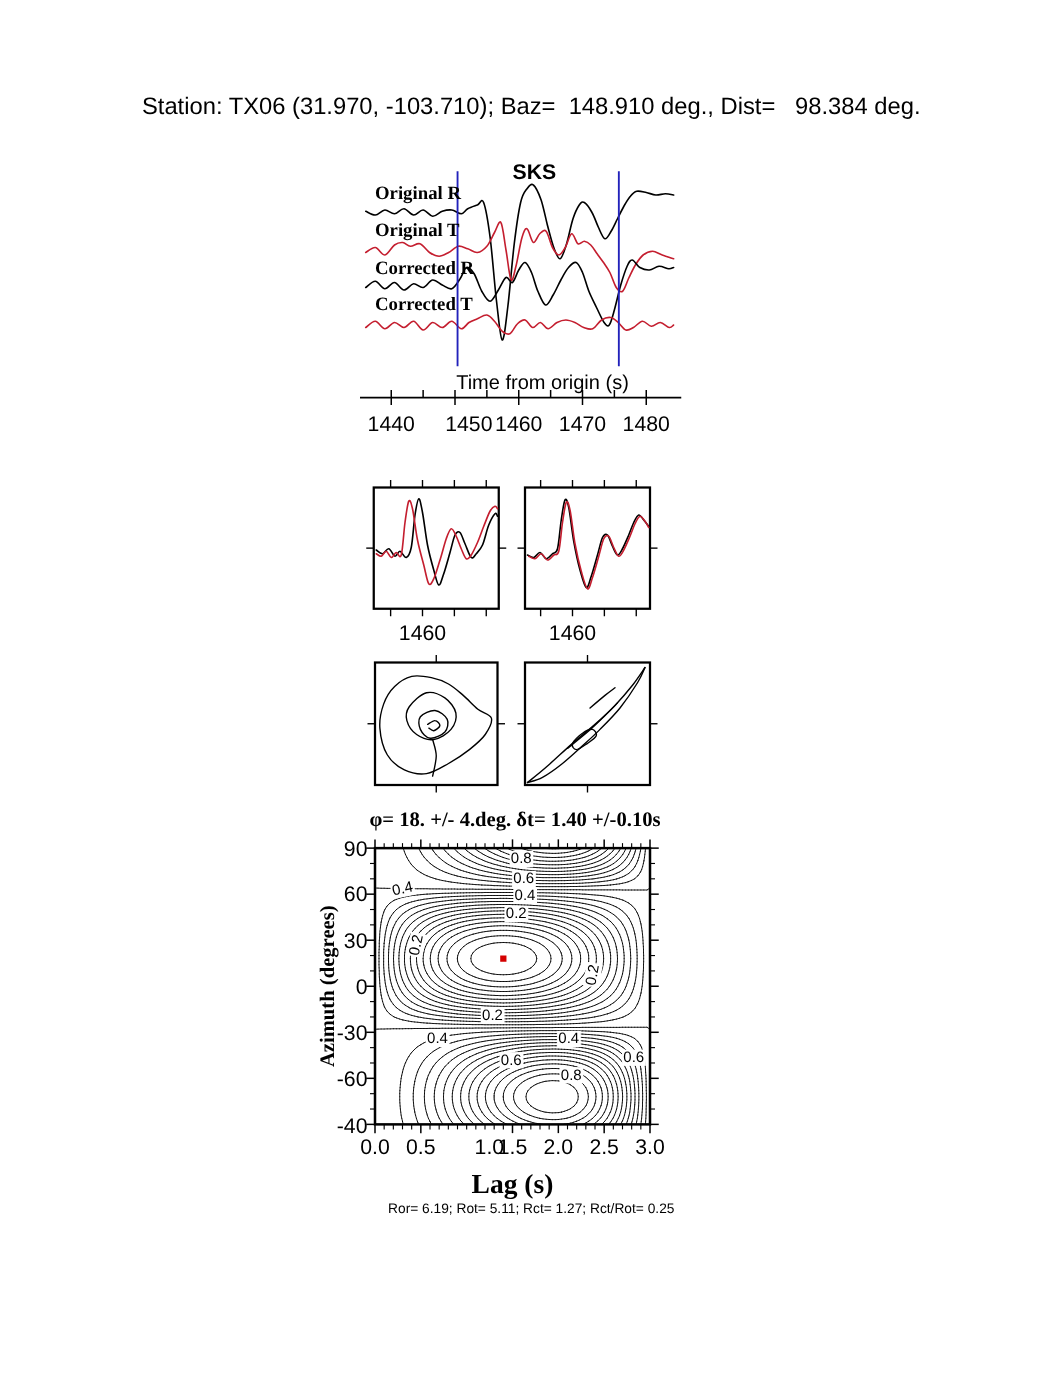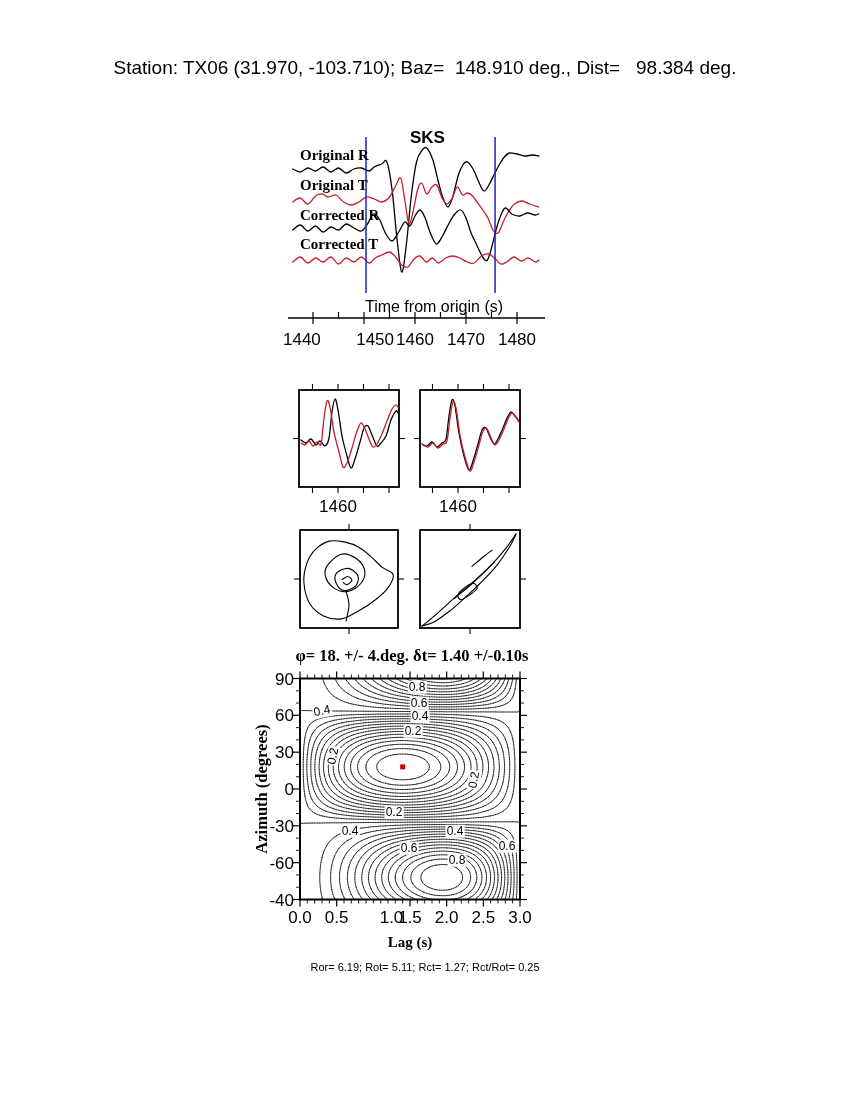--- a/index.html
+++ b/index.html
@@ -3,31 +3,31 @@
 <meta charset="utf-8">
 <style>
   html,body{margin:0;padding:0;background:#ffffff;}
   #page{position:relative;width:850px;height:1100px;background:#fff;overflow:hidden;
         font-family:"Liberation Sans",sans-serif;color:#000;}
   #fig{position:absolute;left:0;top:0;}
   .abs{position:absolute;white-space:pre;}
   .ctr{text-align:center;}
   .t-sans{font-family:"Liberation Sans",sans-serif;}
   .t-serif{font-family:"Liberation Serif",serif;font-weight:bold;}
-  #title1{left:0;top:57px;width:850px;font-size:19px;}
+  #title1{left:0;top:75px;width:850px;font-size:19px;}
   #title2{left:0;top:95px;width:850px;font-size:19px;}
   #sks{left:410px;top:128px;font-size:17px;font-weight:bold;}
   .trlab{left:300px;font-size:15px;}
   #trl0{top:147px;} #trl1{top:177px;} #trl2{top:207px;} #trl3{top:236px;text-align:right;}
   #twlab{left:334px;top:298px;width:200px;font-size:16px;}
   #p1460a{left:308px;top:497px;width:60px;font-size:17px;}
   #p1460b{left:428px;top:497px;width:60px;font-size:17px;}
   #anno{left:112px;top:646px;width:600px;font-size:16.5px;}
   #ylab{left:162px;top:779px;width:200px;font-size:16.5px;transform:rotate(-90deg);text-align:center;}
-  #xlab{left:310px;top:934px;width:200px;font-size:15px;}
+  #xlab{left:310px;top:934px;width:200px;font-size:22px;}
   #footer{left:0;top:961px;width:850px;font-size:11px;}
   .genlab{position:absolute;font-size:17px;font-family:"Liberation Sans",sans-serif;white-space:pre;}
   .clab{position:absolute;font-size:12px;line-height:1.05;background:#ffffff;padding:0 1px;
         font-family:"Liberation Sans",sans-serif;}
 </style>
 </head>
 <body>
 
 <div id="page">
   <svg id="fig" width="850" height="1100" viewBox="0 0 850 1100">
@@ -245,21 +245,21 @@
   <div id="p1460a" class="abs ctr t-sans">1460</div>
   <div id="p1460b" class="abs ctr t-sans">1460</div>
 
   <div id="anno" class="abs ctr t-serif">φ= 18. +/- 4.deg. δt= 1.40 +/-0.10s</div>
   <div id="ylab" class="abs t-serif">Azimuth (degrees)</div>
   <div id="xlab" class="abs ctr t-serif">Lag (s)</div>
 
   <div id="footer" class="abs ctr t-sans">Ror= 6.19; Rot= 5.11; Rct= 1.27; Rct/Rot= 0.25</div>
 
   <div id="gen-labels">
-      <div class="genlab" style="left: 283px; top: 330px; width: 60px; ">1440</div>
+      <div class="genlab" style="left: 283px; top: 330px; width: 60px; text-align: center;">1440</div>
       <div class="genlab" style="left: 334px; top: 330px; width: 60px; text-align: right;">1450</div>
       <div class="genlab" style="left: 385px; top: 330px; width: 60px; text-align: center;">1460</div>
       <div class="genlab" style="left: 436px; top: 330px; width: 60px; text-align: center;">1470</div>
       <div class="genlab" style="left: 487px; top: 330px; width: 60px; text-align: center;">1480</div>
       <div class="genlab" style="left: 270px; top: 908px; width: 60px; text-align: center;">0.0</div>
       <div class="genlab" style="left: 306.667px; top: 908px; width: 60px; text-align: center;">0.5</div>
       <div class="genlab" style="left: 343.333px; top: 908px; width: 60px; text-align: right;">1.0</div>
       <div class="genlab" style="left: 380px; top: 908px; width: 60px; text-align: center;">1.5</div>
       <div class="genlab" style="left: 416.667px; top: 908px; width: 60px; text-align: center;">2.0</div>
       <div class="genlab" style="left: 453.333px; top: 908px; width: 60px; text-align: center;">2.5</div>

